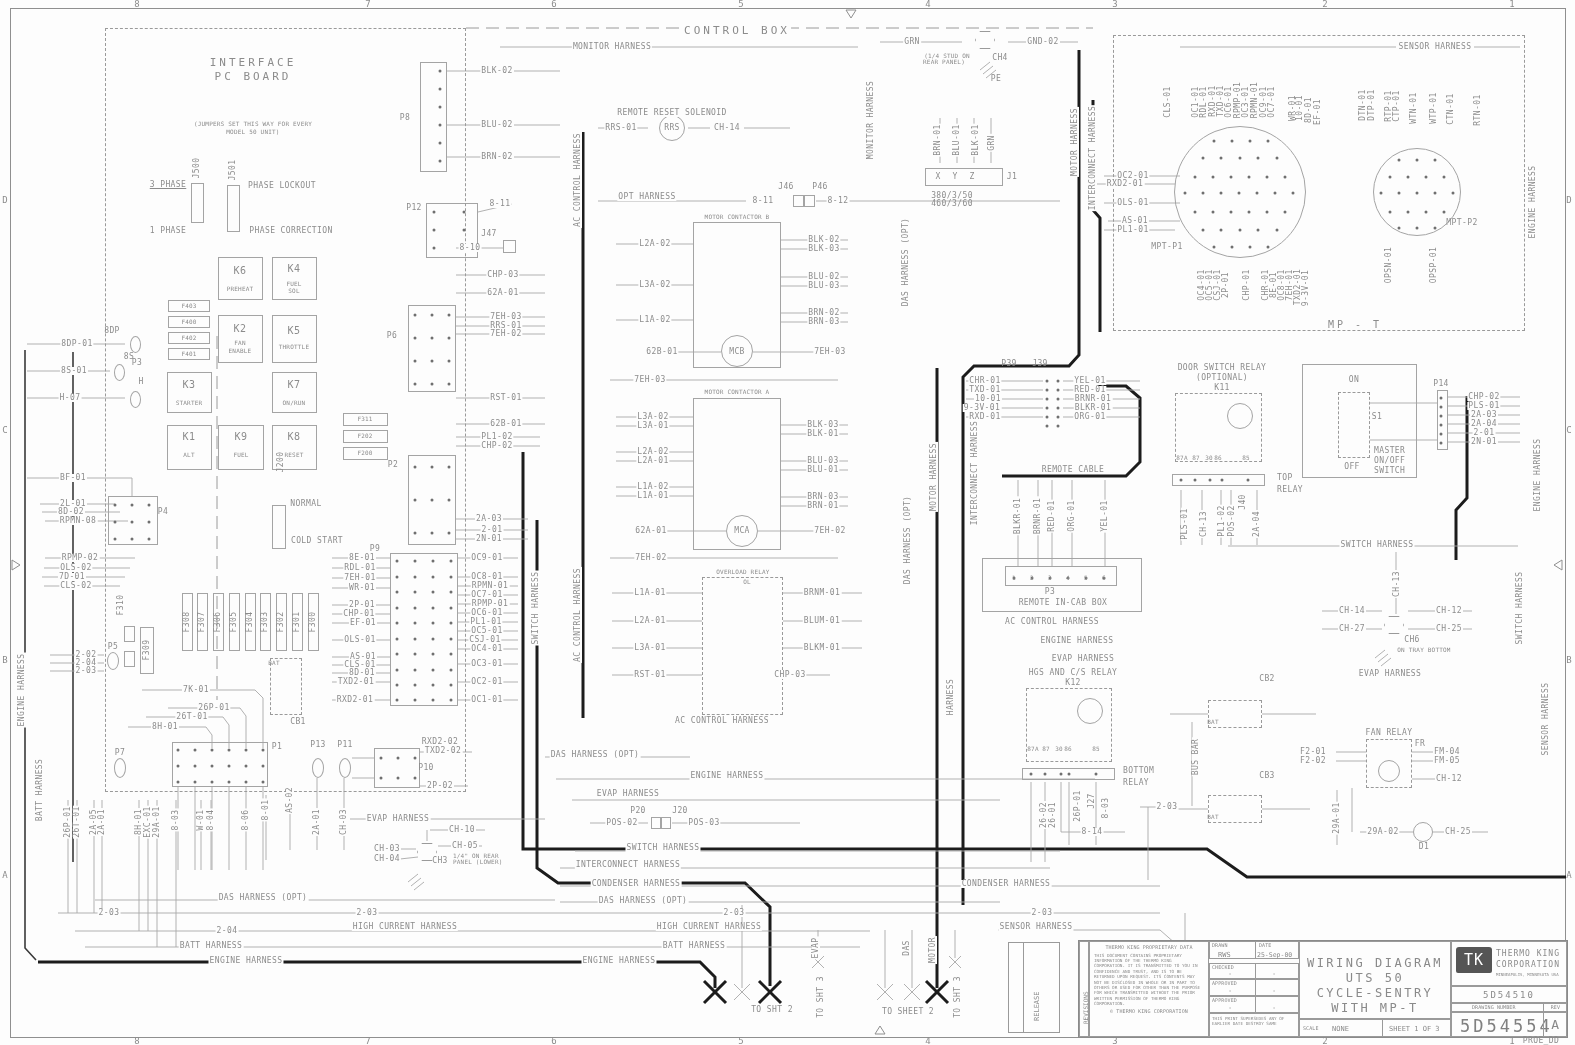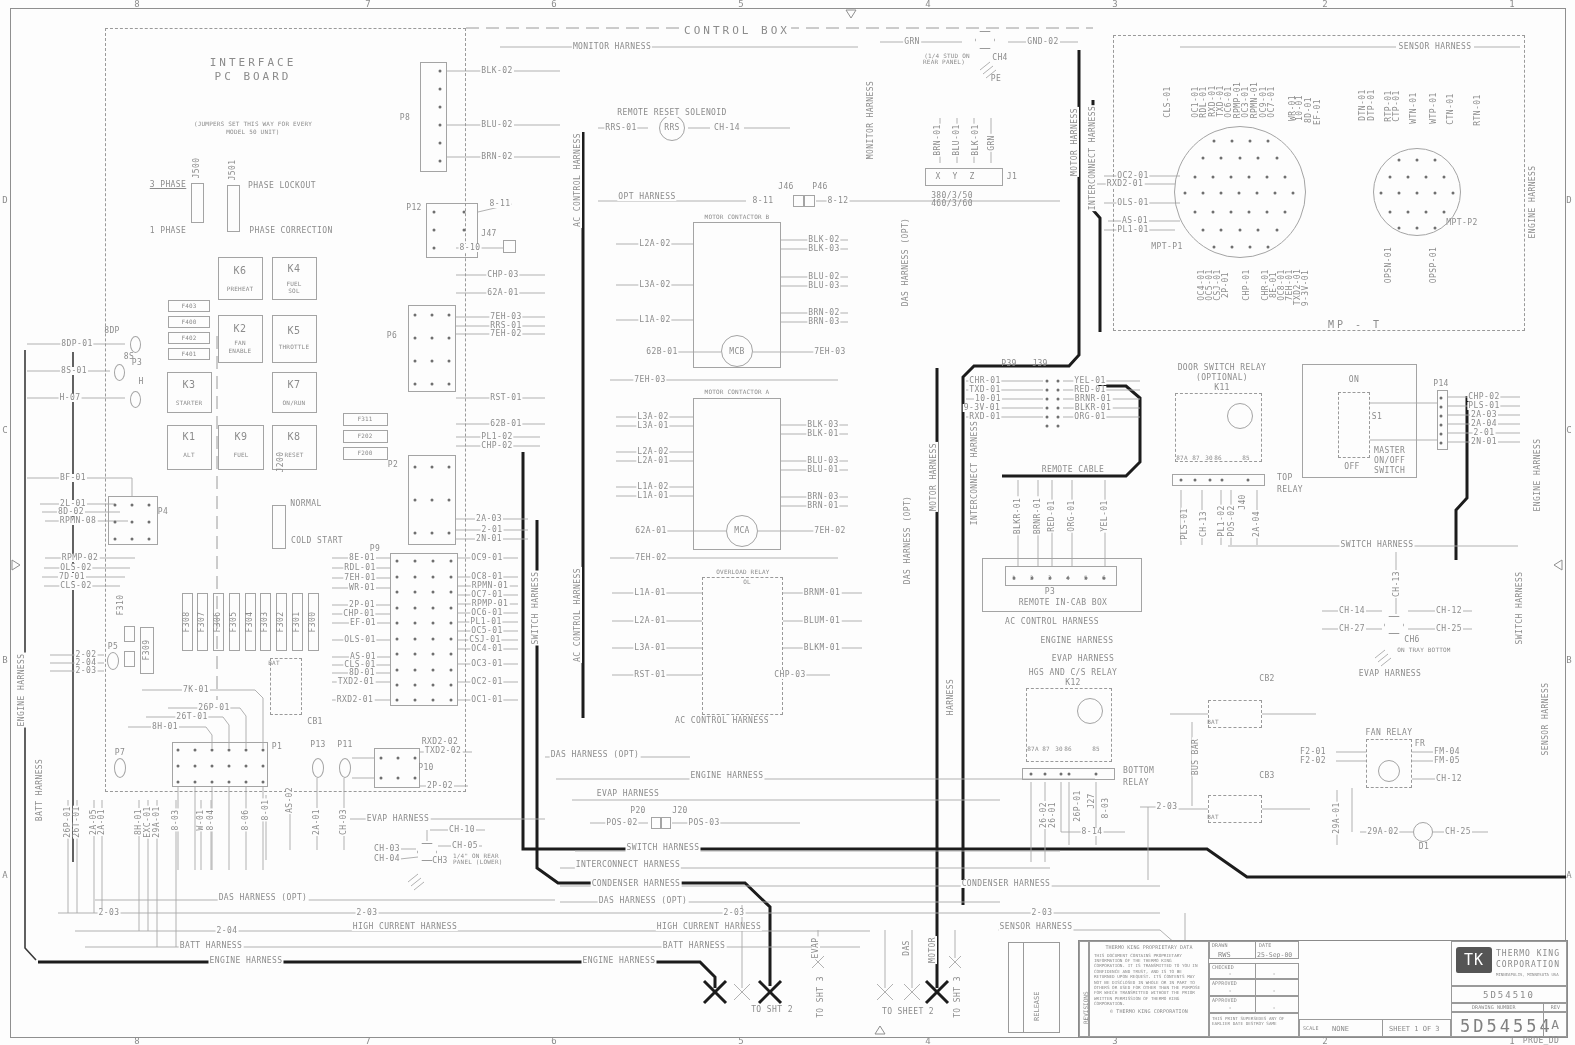--- a/index.html
+++ b/index.html
@@ -766,21 +766,21 @@
       <span class="lbl v nb" style="left: 234px; top: 622px;">F305</span>
       <span class="lbl v nb" style="left: 250px; top: 622px;">F304</span>
       <span class="lbl v nb" style="left: 265px; top: 622px;">F303</span>
       <span class="lbl v nb" style="left: 281px; top: 622px;">F302</span>
       <span class="lbl v nb" style="left: 297px; top: 622px;">F301</span>
       <span class="lbl v nb" style="left: 313px; top: 622px;">F300</span>
       <span class="lbl " style="left: 196px; top: 690px;">7K-01</span>
       <span class="lbl " style="left: 214px; top: 708px;">26P-01</span>
       <span class="lbl " style="left: 192px; top: 717px;">26T-01</span>
       <span class="lbl " style="left: 165px; top: 727px;">8H-01</span>
-      <span class="lbl nb" style="left: 298px; top: 722px; margin-left: 17px;">CB1</span>
+      <span class="lbl nb" style="left: 298px; top: 722px;">CB1</span>
       <span class="lbl t nb" style="left: 274px; top: 663px;">BAT</span>
       <span class="lbl nb" style="left: 277px; top: 747px;">P1</span>
       <span class="lbl nb" style="left: 120px; top: 753px;">P7</span>
       <span class="lbl nb" style="left: 318px; top: 745px;">P13</span>
       <span class="lbl nb" style="left: 345px; top: 745px;">P11</span>
       <span class="lbl nb" style="left: 426px; top: 768px;">P10</span>
       <span class="lbl " style="left: 440px; top: 742px;">RXD2-02</span>
       <span class="lbl " style="left: 443px; top: 751px;">TXD2-02</span>
       <span class="lbl " style="left: 440px; top: 786px;">2P-02</span>
       <span class="lbl v" style="left: 68px; top: 822px;">26P-01</span>
@@ -1079,20 +1079,28 @@
     </div>
     <div class="cell" style="left:130px;top:55px;width:90px;height:17px;">
       <span class="tiny" style="position:absolute;left:2px;top:1px;">APPROVED</span>
       <span style="position:absolute;left:18px;top:7px;font-size:7px;">-</span>
       <span style="position:absolute;left:62px;top:7px;font-size:7px;">-</span>
       <div style="position:absolute;left:45px;top:0;bottom:0;border-left:0.5px solid #9a9a9a;"></div>
     </div>
     <div class="cell" style="left:130px;top:72px;width:90px;height:24px;padding:2px;">
       <div class="micro">THIS PRINT SUPERSEDES ANY OF EARLIER DATE DESTROY SAME</div>
     </div>
+    <div class="cell" style="left:220px;top:0;width:152px;height:78px;">
+      <div id="tb-title" style="position:absolute;left:0;right:0;top:14px;">
+        <div>WIRING DIAGRAM</div>
+        <div>UTS 50</div>
+        <div>CYCLE-SENTRY</div>
+        <div>WITH MP-T</div>
+      </div>
+    </div>
     <div class="cell" style="left:220px;top:78px;width:152px;height:18px;">
       <span class="tiny" style="position:absolute;left:3px;top:6px;">SCALE</span>
       <span style="position:absolute;left:32px;top:5px;font-size:7px;">NONE</span>
       <div style="position:absolute;left:82px;top:0;bottom:0;border-left:0.5px solid #9a9a9a;"></div>
       <span style="position:absolute;left:89px;top:5px;font-size:7px;">SHEET 1 OF 3</span>
     </div>
     <div class="cell" style="left:372px;top:0;width:116px;height:45px;">
       <div id="logo">TK</div>
       <div style="position:absolute;left:44px;top:7px;font-size:8px;letter-spacing:1px;">THERMO KING</div>
       <div style="position:absolute;left:44px;top:18px;font-size:8px;letter-spacing:1px;">CORPORATION</div>

